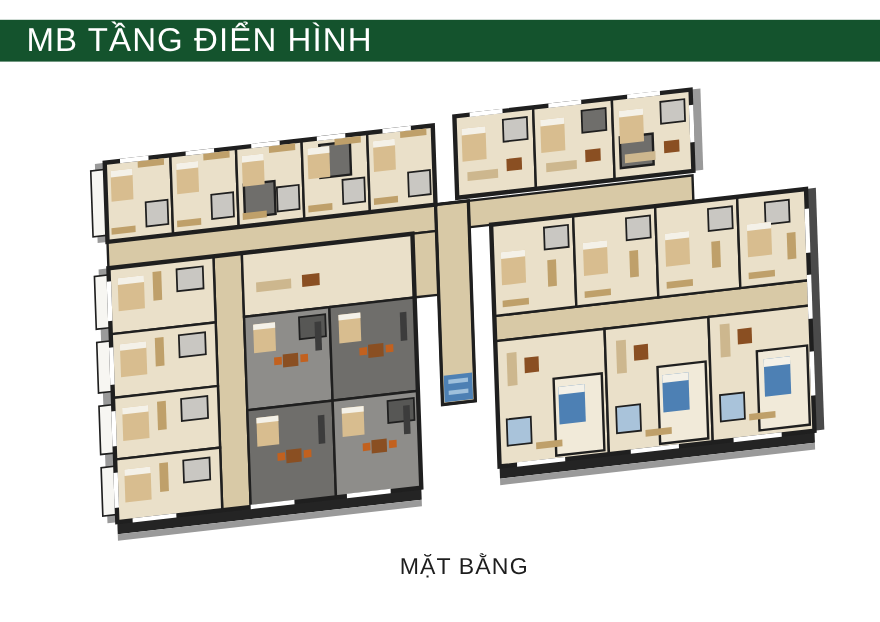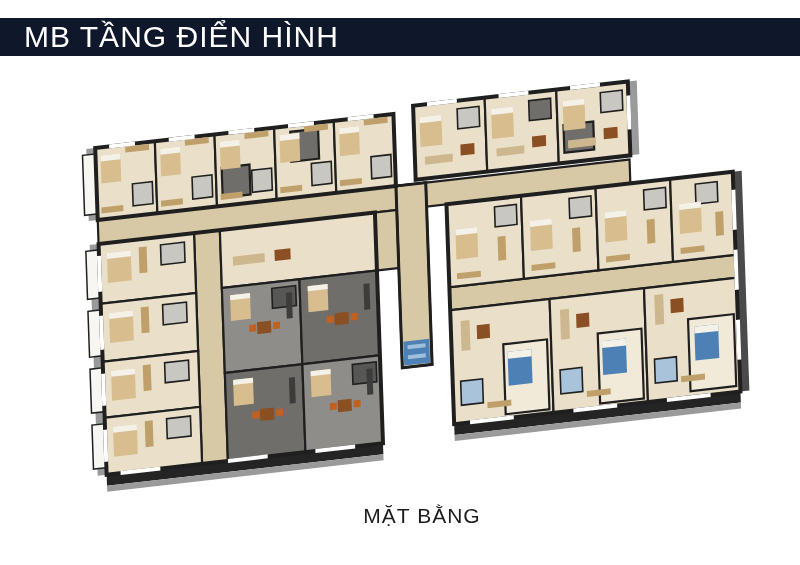--- a/index.html
+++ b/index.html
@@ -17,21 +17,21 @@
   }
   .plan{position:absolute;top:56px;left:0;}
   .caption{
     position:absolute;top:504px;left:0;width:800px;text-align:center;
     font-size:21px;color:#1d1d1d;letter-spacing:1px;font-weight:400;
   }
 </style>
 </head>
 <body>
 
-<div class="header" style="background: #0f172a;">
+<div class="header" style="background: #14532d;">
   <div class="title" style="color: rgb(255, 255, 255);">MB TẦNG ĐIỂN HÌNH</div>
 </div>
 
 <svg class="plan" width="800" height="450" viewBox="0 0 800 450" aria-label="typical floor plan render">
   <g transform="matrix(0.994 -0.113 0.035 0.999 95 86)">
       <rect x="0" y="333" width="278" height="11" fill="#242424"></rect>
       <rect x="0" y="344" width="278" height="6" fill="#9a9a9a"></rect>
       <rect x="350" y="322" width="288" height="11" fill="#242424"></rect>
       <rect x="350" y="333" width="288" height="6" fill="#9a9a9a"></rect>
       <rect x="536" y="0" width="9" height="74" fill="#9a9a9a"></rect>

